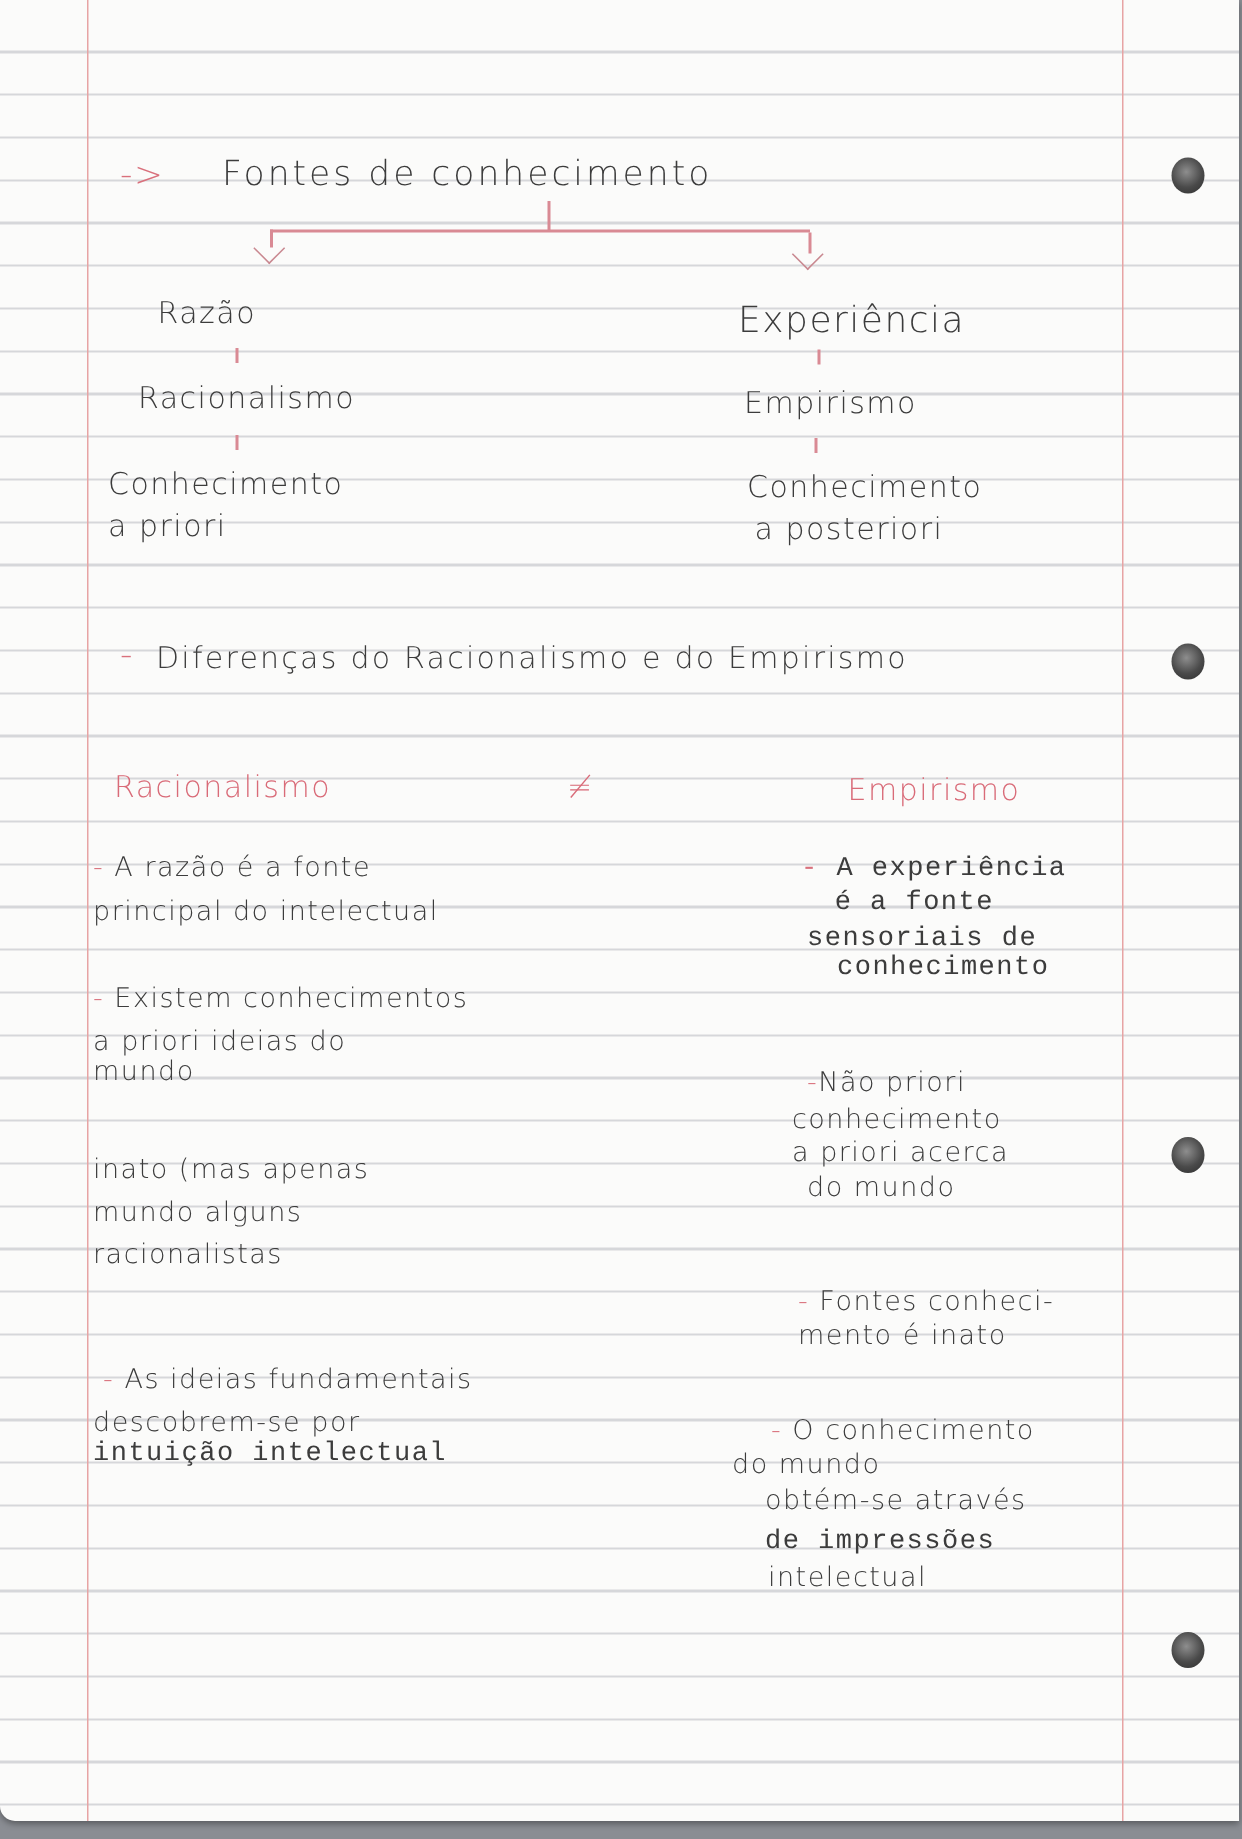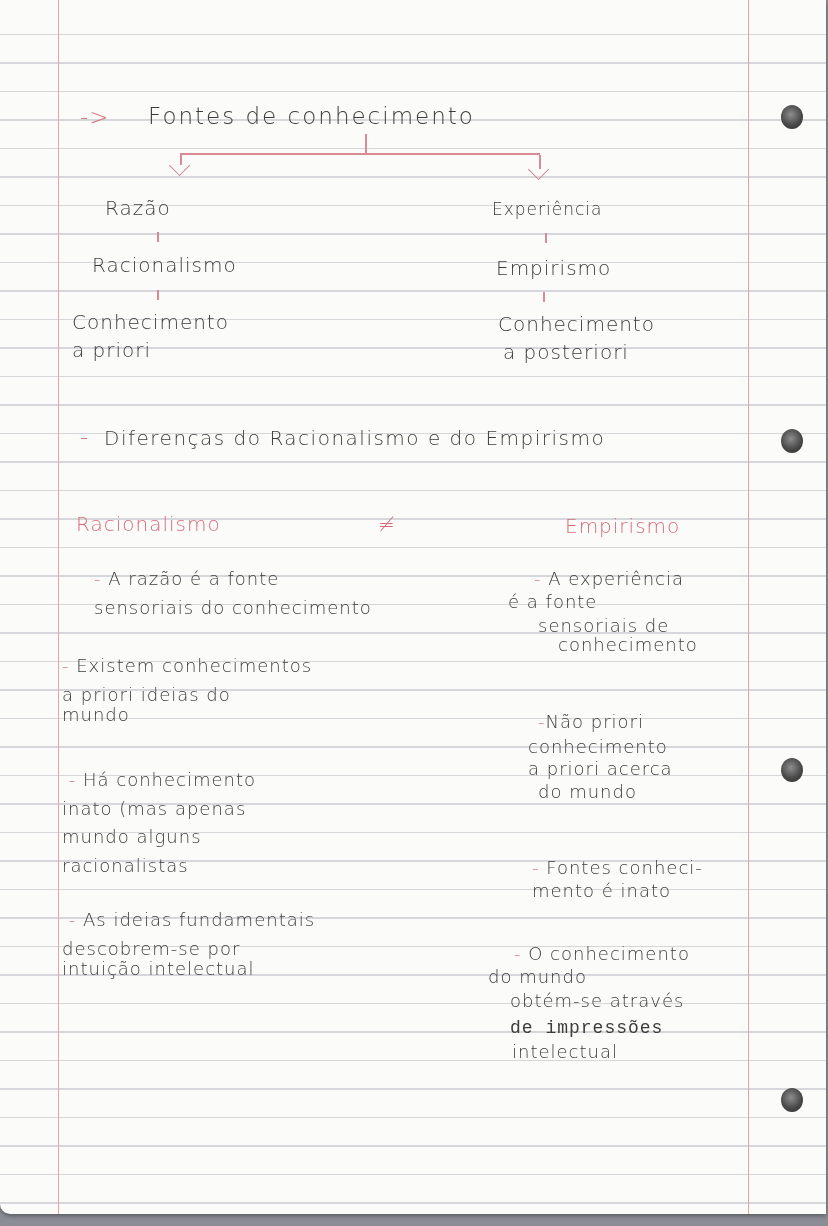--- a/index.html
+++ b/index.html
@@ -65,58 +65,57 @@
   <div class="arrow-v" style="left:172px; top:158px;"></div>
   <div class="arrow-v" style="left:531px; top:162px;"></div>
 
   <span class="hw mid" style="left:105px; top:196px;">Razão</span>
   <div class="rline" style="left:157px; top:232px; width:1.5px; height:10px;"></div>
   <span class="hw mid" style="left:92px; top:253px;">Racionalismo</span>
   <div class="rline" style="left:157px; top:290px; width:1.5px; height:10px;"></div>
   <span class="hw mid" style="left:72px; top:310px;">Conhecimento</span>
   <span class="hw mid" style="left:72px; top:338px;">a priori</span>
 
-  <span class="hw mid" style="left:492px; top:199px; font-size:17px;">Experiência</span>
+  <span class="hw mid" style="left:492px; top:199px; font-size:24px;">Experiência</span>
   <div class="rline" style="left:545px; top:233px; width:1.5px; height:10px;"></div>
   <span class="hw mid" style="left:496px; top:256px;">Empirismo</span>
   <div class="rline" style="left:543px; top:292px; width:1.5px; height:10px;"></div>
   <span class="hw mid" style="left:498px; top:312px;">Conhecimento</span>
   <span class="hw mid" style="left:503px; top:340px;">a posteriori</span>
 
   <span class="hw big accent" style="left:80px; top:424px;">-</span>
   <span class="hw mid" style="left:104px; top:426px; letter-spacing:1.5px;">Diferenças do Racionalismo e do Empirismo</span>
 
   <span class="hw mid red" style="left:76px; top:512px;">Racionalismo</span>
   <span class="hw mid red" style="left:378px; top:512px;">≠</span>
   <span class="hw mid red" style="left:565px; top:514px;">Empirismo</span>
 
-  <div class="hw txt" style="left:62px; top:565px;margin-left:32px;">
+  <div class="hw txt" style="left:62px; top:565px;">
     <div><span class="accent">-</span> <span>A razão é a fonte</span></div>
-    <div>sensoriais do conhecimento</div>
+    <div>principal do intelectual</div>
   </div>
   <div class="hw txt" style="left:62px; top:652px;">
     <div><span class="accent">-</span> <span>Existem conhecimentos</span></div>
     <div>a priori ideias do</div>
     <div style="margin-top:-8px;">mundo</div>
   </div>
   <div class="hw txt" style="left:62px; top:766px;">
-    <div>&nbsp;<span class="accent">-</span> <span>Há conhecimento</span></div>
     <div>inato (mas apenas</div>
     <div>mundo alguns</div>
     <div>racionalistas</div>
   </div>
   <div class="hw txt" style="left:62px; top:906px;">
     <div>&nbsp;<span class="accent">-</span> <span>As ideias fundamentais</span></div>
     <div>descobrem-se por</div>
-    <div style="margin-top:-8px;">intuição intelectual</div>
+    <div style="margin-top:-8px;font-family:Liberation Mono, monospace;">intuição intelectual</div>
   </div>
 
-  <div class="hw txt" style="left:508px; top:565px;">
+  <div class="hw txt" style="left:508px; top:565px;font-family:Liberation Mono, monospace;">
     <div style="padding-left:26px;"><span class="accent">-</span> <span>A experiência</span></div>
-    <div style="margin-top:-6px;">é a fonte</div>
+    <div style="margin-top:-6px;text-align:center;">é a fonte</div>
     <div style="padding-left:30px; margin-top:-4px;">sensoriais de</div>
     <div style="padding-left:50px; margin-top:-10px;">conhecimento</div>
   </div>
   <div class="hw txt" style="left:528px; top:708px;">
     <div style="padding-left:10px;"><span class="accent">-</span><span>Não priori</span></div>
     <div style="margin-top:-4px;">conhecimento</div>
     <div style="margin-top:-6px;">a priori acerca</div>
     <div style="padding-left:10px; margin-top:-6px;">do mundo</div>
   </div>
   <div class="hw txt" style="left:532px; top:854px;">

